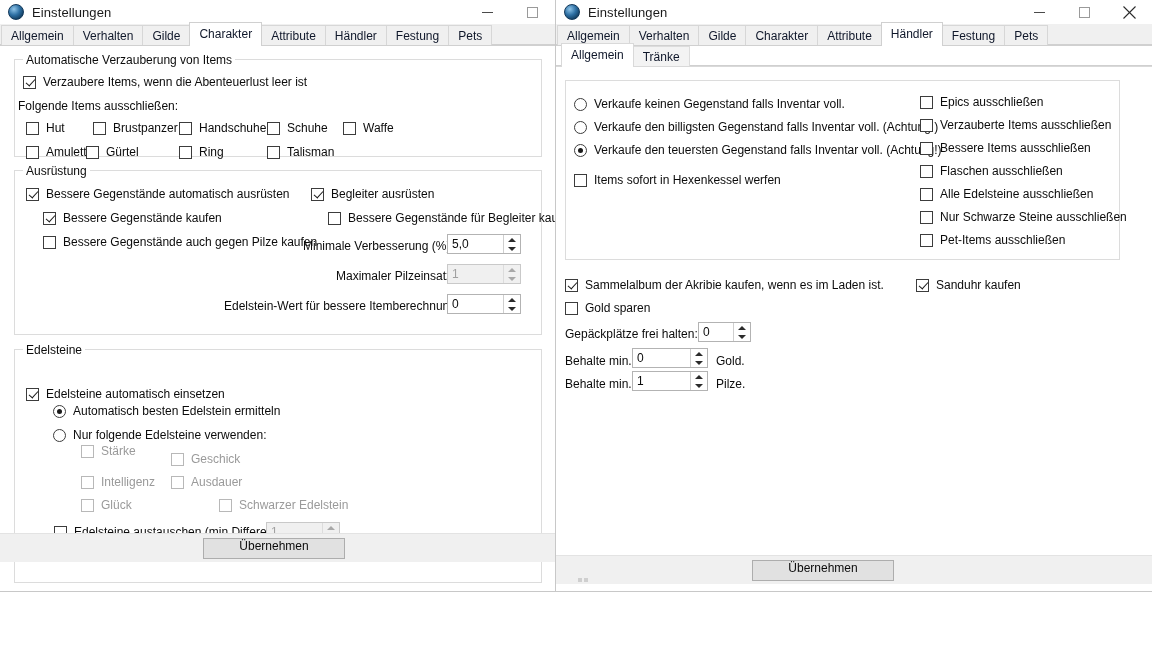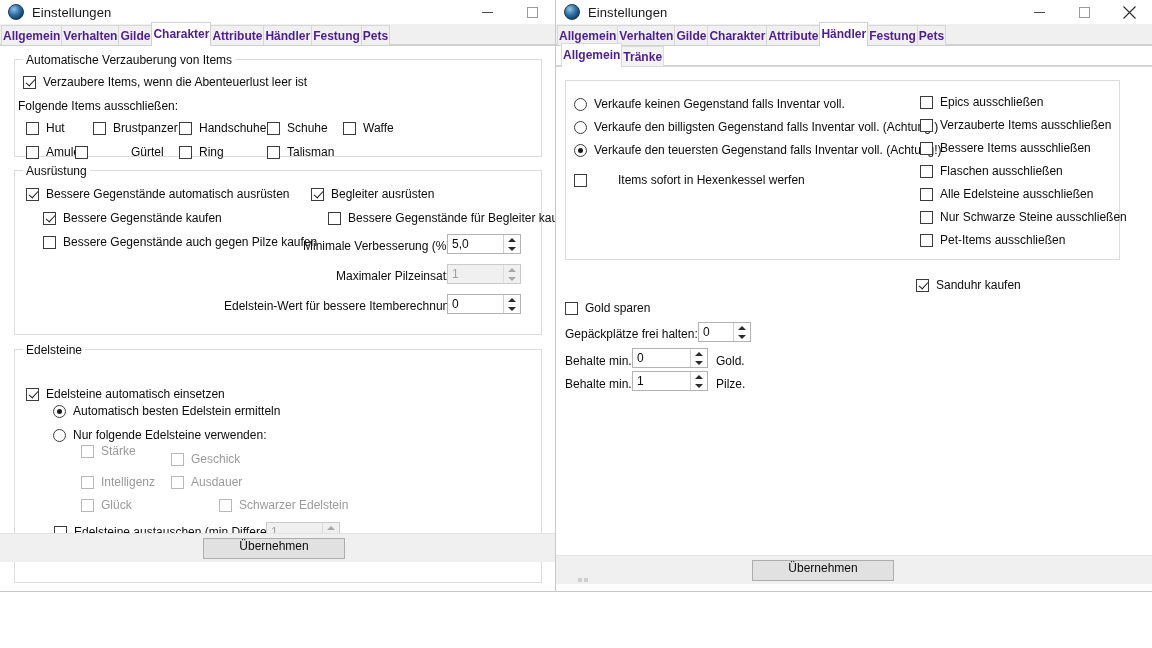--- a/index.html
+++ b/index.html
@@ -56,30 +56,29 @@
     display: flex;
     align-items: flex-end;
     padding-left: 1px;
   }
   .tabstrip::after {
     content: ""; position: absolute; left:0; right:0; bottom: 0; height: 1px; background: #d0d0d0;
   }
   .tab {
     position: relative;
     height: 20px;
-    padding: 0 1px;
+    padding: 0 9px;
     display: flex; align-items: center;
     font-size: 12px;
-    color: #4c1d95;
+    color: #0f172a;
     background: #f0f0f0;
     border: 1px solid #d7d7d7;
     border-bottom: none;
     margin-right: -1px;
     z-index: 1;
-    font-weight: bold;
   }
   .tab.active {
     background: #ffffff;
     height: 23px;
     border-color: #d0d0d0;
     z-index: 3;
   }
   .tab.active::after {
     content:""; position:absolute; left:0; right:0; bottom:-1px; height:2px; background:#ffffff;
   }
@@ -291,21 +290,21 @@
         </div>
         <div class="ctl" style="left:328px; top:61px;">
           <span class="cbx"></span>
           <span class="lbl">Waffe</span>
         </div>
 
         <div class="ctl" style="left:11px; top:85px;">
           <span class="cbx"></span>
           <span class="lbl">Amulett</span>
         </div>
-        <div class="ctl" style="left:60px; top:85px;gap:36px;">
+        <div class="ctl" style="left:71px; top:85px;">
           <span class="cbx"></span>
           <span class="lbl">Gürtel</span>
         </div>
         <div class="ctl" style="left:164px; top:85px;">
           <span class="cbx"></span>
           <span class="lbl">Ring</span>
         </div>
         <div class="ctl" style="left:252px; top:85px;">
           <span class="cbx"></span>
           <span class="lbl">Talisman</span>
@@ -502,21 +501,21 @@
         </div>
         <div class="ctl" style="left:8px; top:39px;">
           <span class="rdo"></span>
           <span class="lbl">Verkaufe den billigsten Gegenstand falls Inventar voll. (Achtung!)</span>
         </div>
         <div class="ctl" style="left:8px; top:62px;">
           <span class="rdo checked"></span>
           <span class="lbl">Verkaufe den teuersten Gegenstand falls Inventar voll. (Achtung!)</span>
         </div>
 
-        <div class="ctl" style="left:8px; top:92px;gap:24px;">
+        <div class="ctl" style="left:8px; top:92px;">
           <span class="cbx"></span>
           <span class="lbl">Items sofort in Hexenkessel werfen</span>
         </div>
 
         <div class="ctl" style="left:354px; top:14px;">
           <span class="cbx"></span>
           <span class="lbl">Epics ausschließen</span>
         </div>
         <div class="ctl" style="left:354px; top:37px;">
           <span class="cbx"></span>
@@ -537,20 +536,24 @@
         <div class="ctl" style="left:354px; top:129px;">
           <span class="cbx"></span>
           <span class="lbl">Nur Schwarze Steine ausschließen</span>
         </div>
         <div class="ctl" style="left:354px; top:152px;">
           <span class="cbx"></span>
           <span class="lbl">Pet-Items ausschließen</span>
         </div>
       </div>
 
+      <div class="ctl" style="left:9px; top:211px;">
+        <span class="cbx checked"></span>
+        <span class="lbl">Sammelalbum der Akribie kaufen, wenn es im Laden ist.</span>
+      </div>
       <div class="ctl" style="left:360px; top:211px;">
         <span class="cbx checked"></span>
         <span class="lbl">Sanduhr kaufen</span>
       </div>
       <div class="ctl" style="left:9px; top:234px;">
         <span class="cbx"></span>
         <span class="lbl">Gold sparen</span>
       </div>
 
       <div class="plain-label" style="left:9px; top:260px;">Gepäckplätze frei halten:</div>

